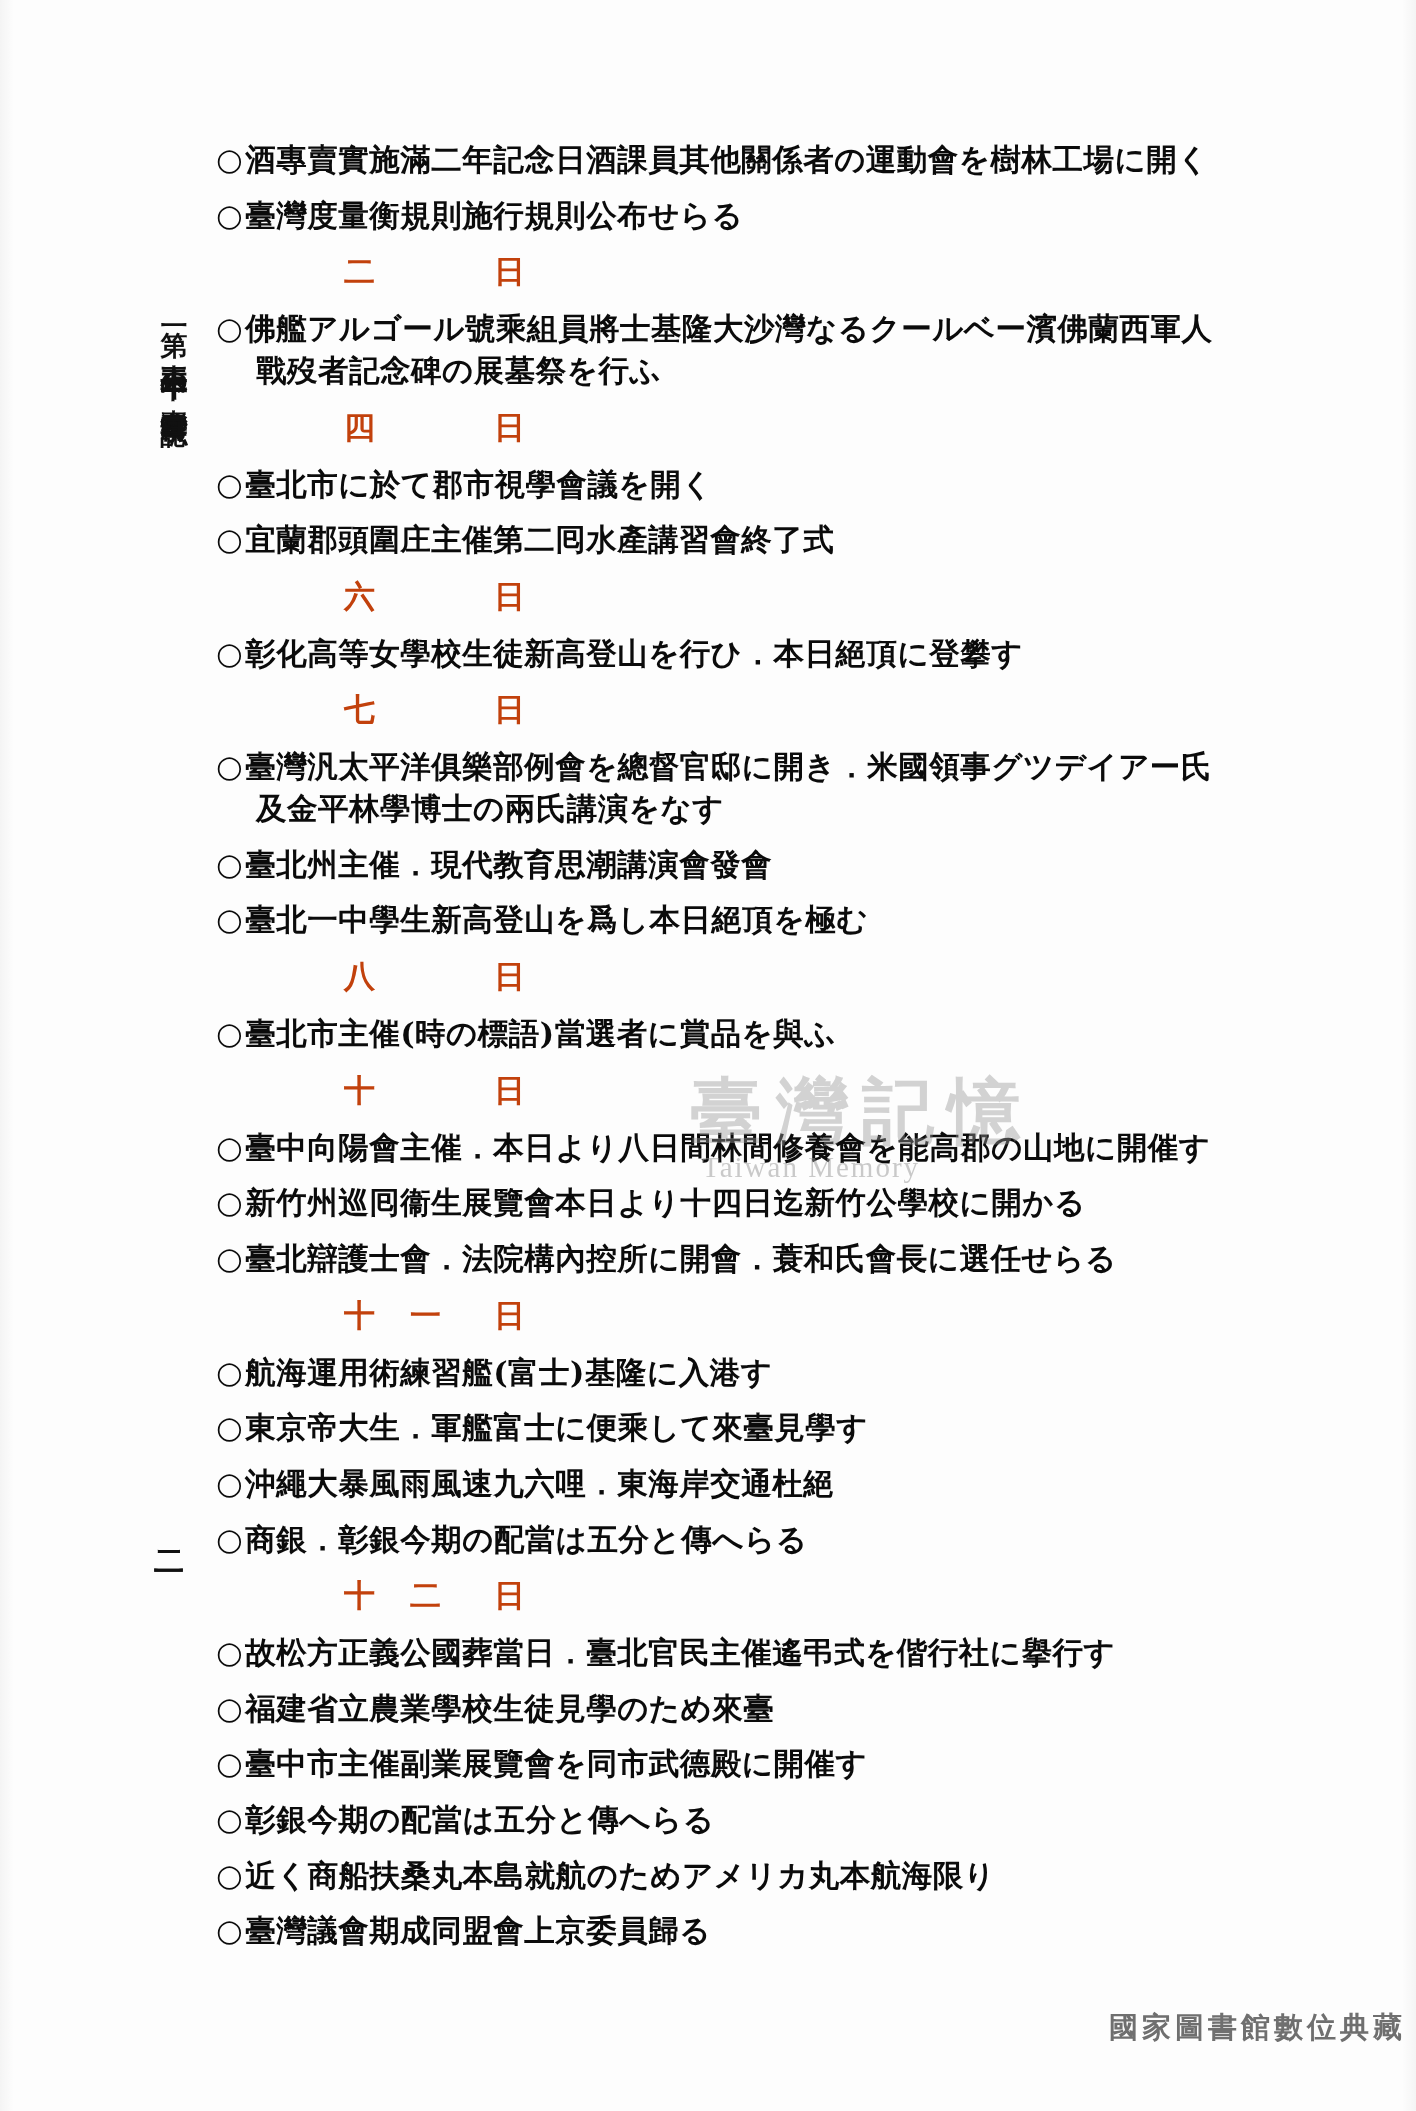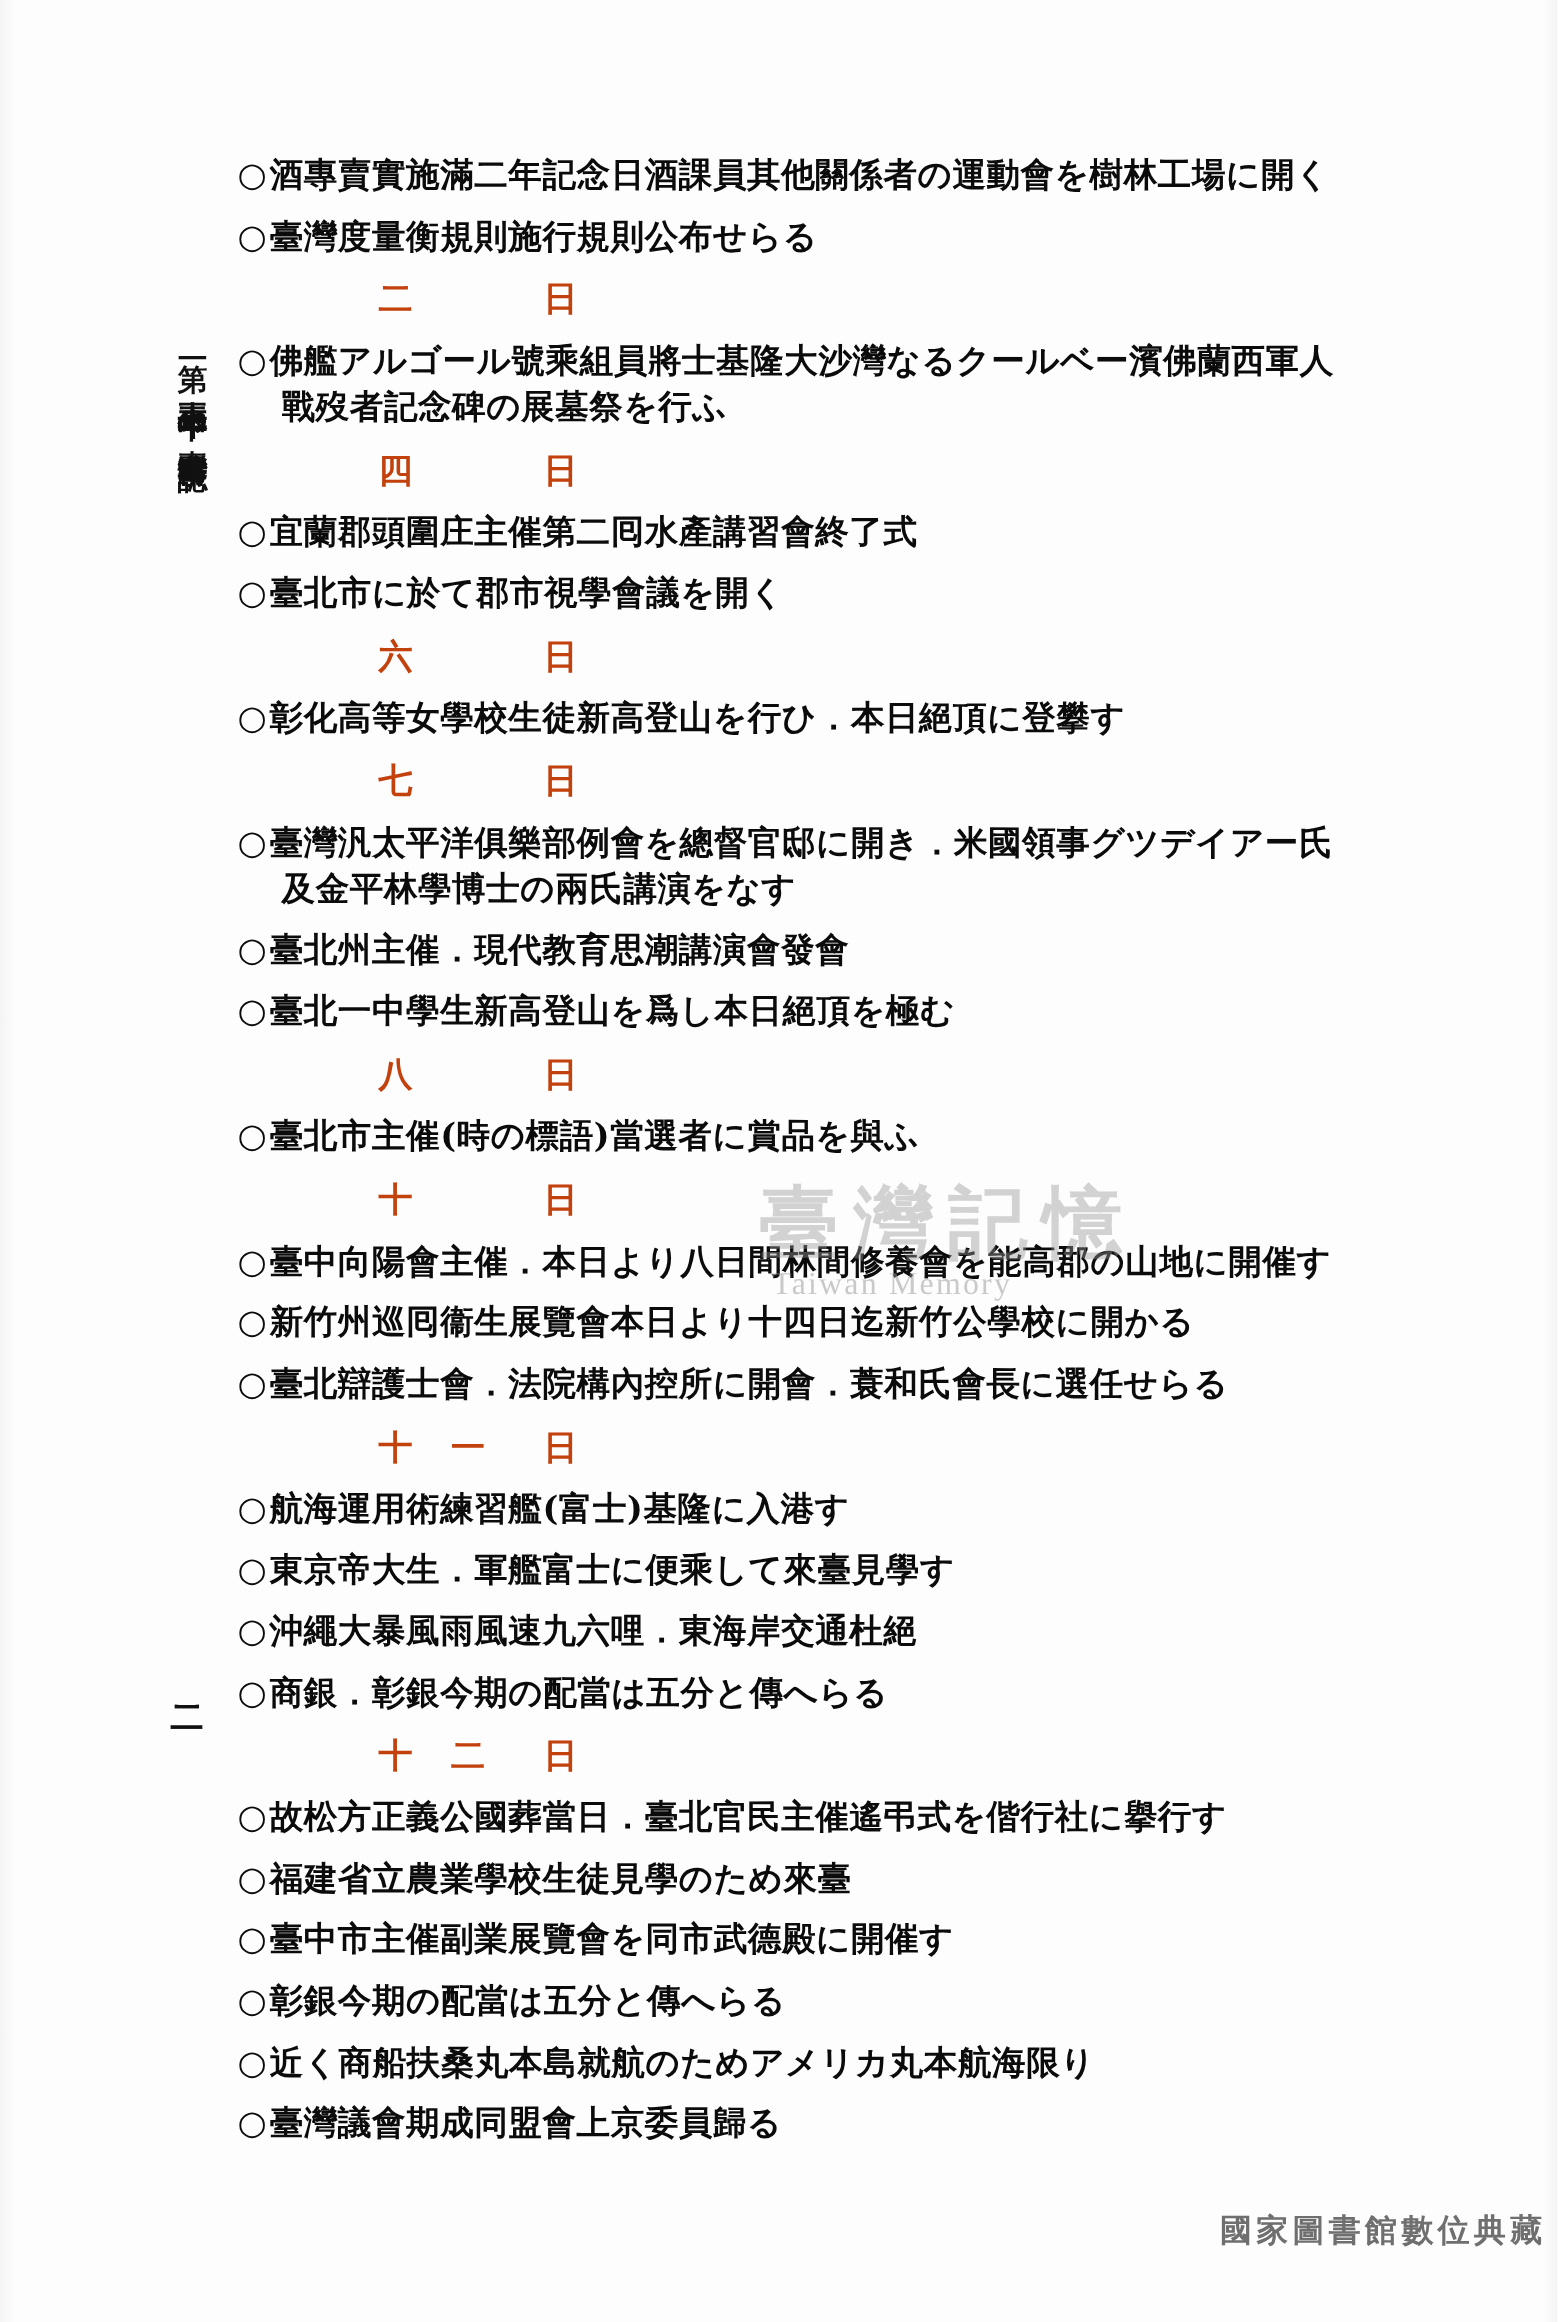--- a/index.html
+++ b/index.html
@@ -159,22 +159,22 @@
   <div id="running-head">第一　大正十三年中の臺灣時事日誌</div>
 
   <div id="page-number">二二</div>
 
   <div id="content">
       <p class="entry"><span class="marker">○</span><span class="txt">酒專賣實施滿二年記念日酒課員其他關係者の運動會を樹林工場に開く</span></p>
       <p class="entry"><span class="marker">○</span><span class="txt">臺灣度量衡規則施行規則公布せらる</span></p>
       <div class="day-heading"><span class="num">二</span><span class="char">日</span></div>
       <p class="entry"><span class="marker">○</span><span class="txt">佛艦アルゴール號乘組員將士基隆大沙灣なるクールベー濱佛蘭西軍人</span><span class="cont">戰歿者記念碑の展墓祭を行ふ</span></p>
       <div class="day-heading"><span class="num">四</span><span class="char">日</span></div>
+      <p class="entry"><span class="marker">○</span><span class="txt">臺北市に於て郡市視學會議を開く</span></p>
       <p class="entry"><span class="marker">○</span><span class="txt">宜蘭郡頭圍庄主催第二囘水產講習會終了式</span></p>
-      <p class="entry"><span class="marker">○</span><span class="txt">臺北市に於て郡市視學會議を開く</span></p>
       <div class="day-heading"><span class="num">六</span><span class="char">日</span></div>
       <p class="entry"><span class="marker">○</span><span class="txt">彰化高等女學校生徒新高登山を行ひ．本日絕頂に登攀す</span></p>
       <div class="day-heading"><span class="num">七</span><span class="char">日</span></div>
       <p class="entry"><span class="marker">○</span><span class="txt">臺灣汎太平洋俱樂部例會を總督官邸に開き．米國領事グツデイアー氏</span><span class="cont">及金平林學博士の兩氏講演をなす</span></p>
       <p class="entry"><span class="marker">○</span><span class="txt">臺北州主催．現代教育思潮講演會發會</span></p>
       <p class="entry"><span class="marker">○</span><span class="txt">臺北一中學生新高登山を爲し本日絕頂を極む</span></p>
       <div class="day-heading"><span class="num">八</span><span class="char">日</span></div>
       <p class="entry"><span class="marker">○</span><span class="txt">臺北市主催(時の標語)當選者に賞品を與ふ</span></p>
       <div class="day-heading"><span class="num">十</span><span class="char">日</span></div>
       <p class="entry"><span class="marker">○</span><span class="txt">臺中向陽會主催．本日より八日間林間修養會を能高郡の山地に開催す</span></p>

